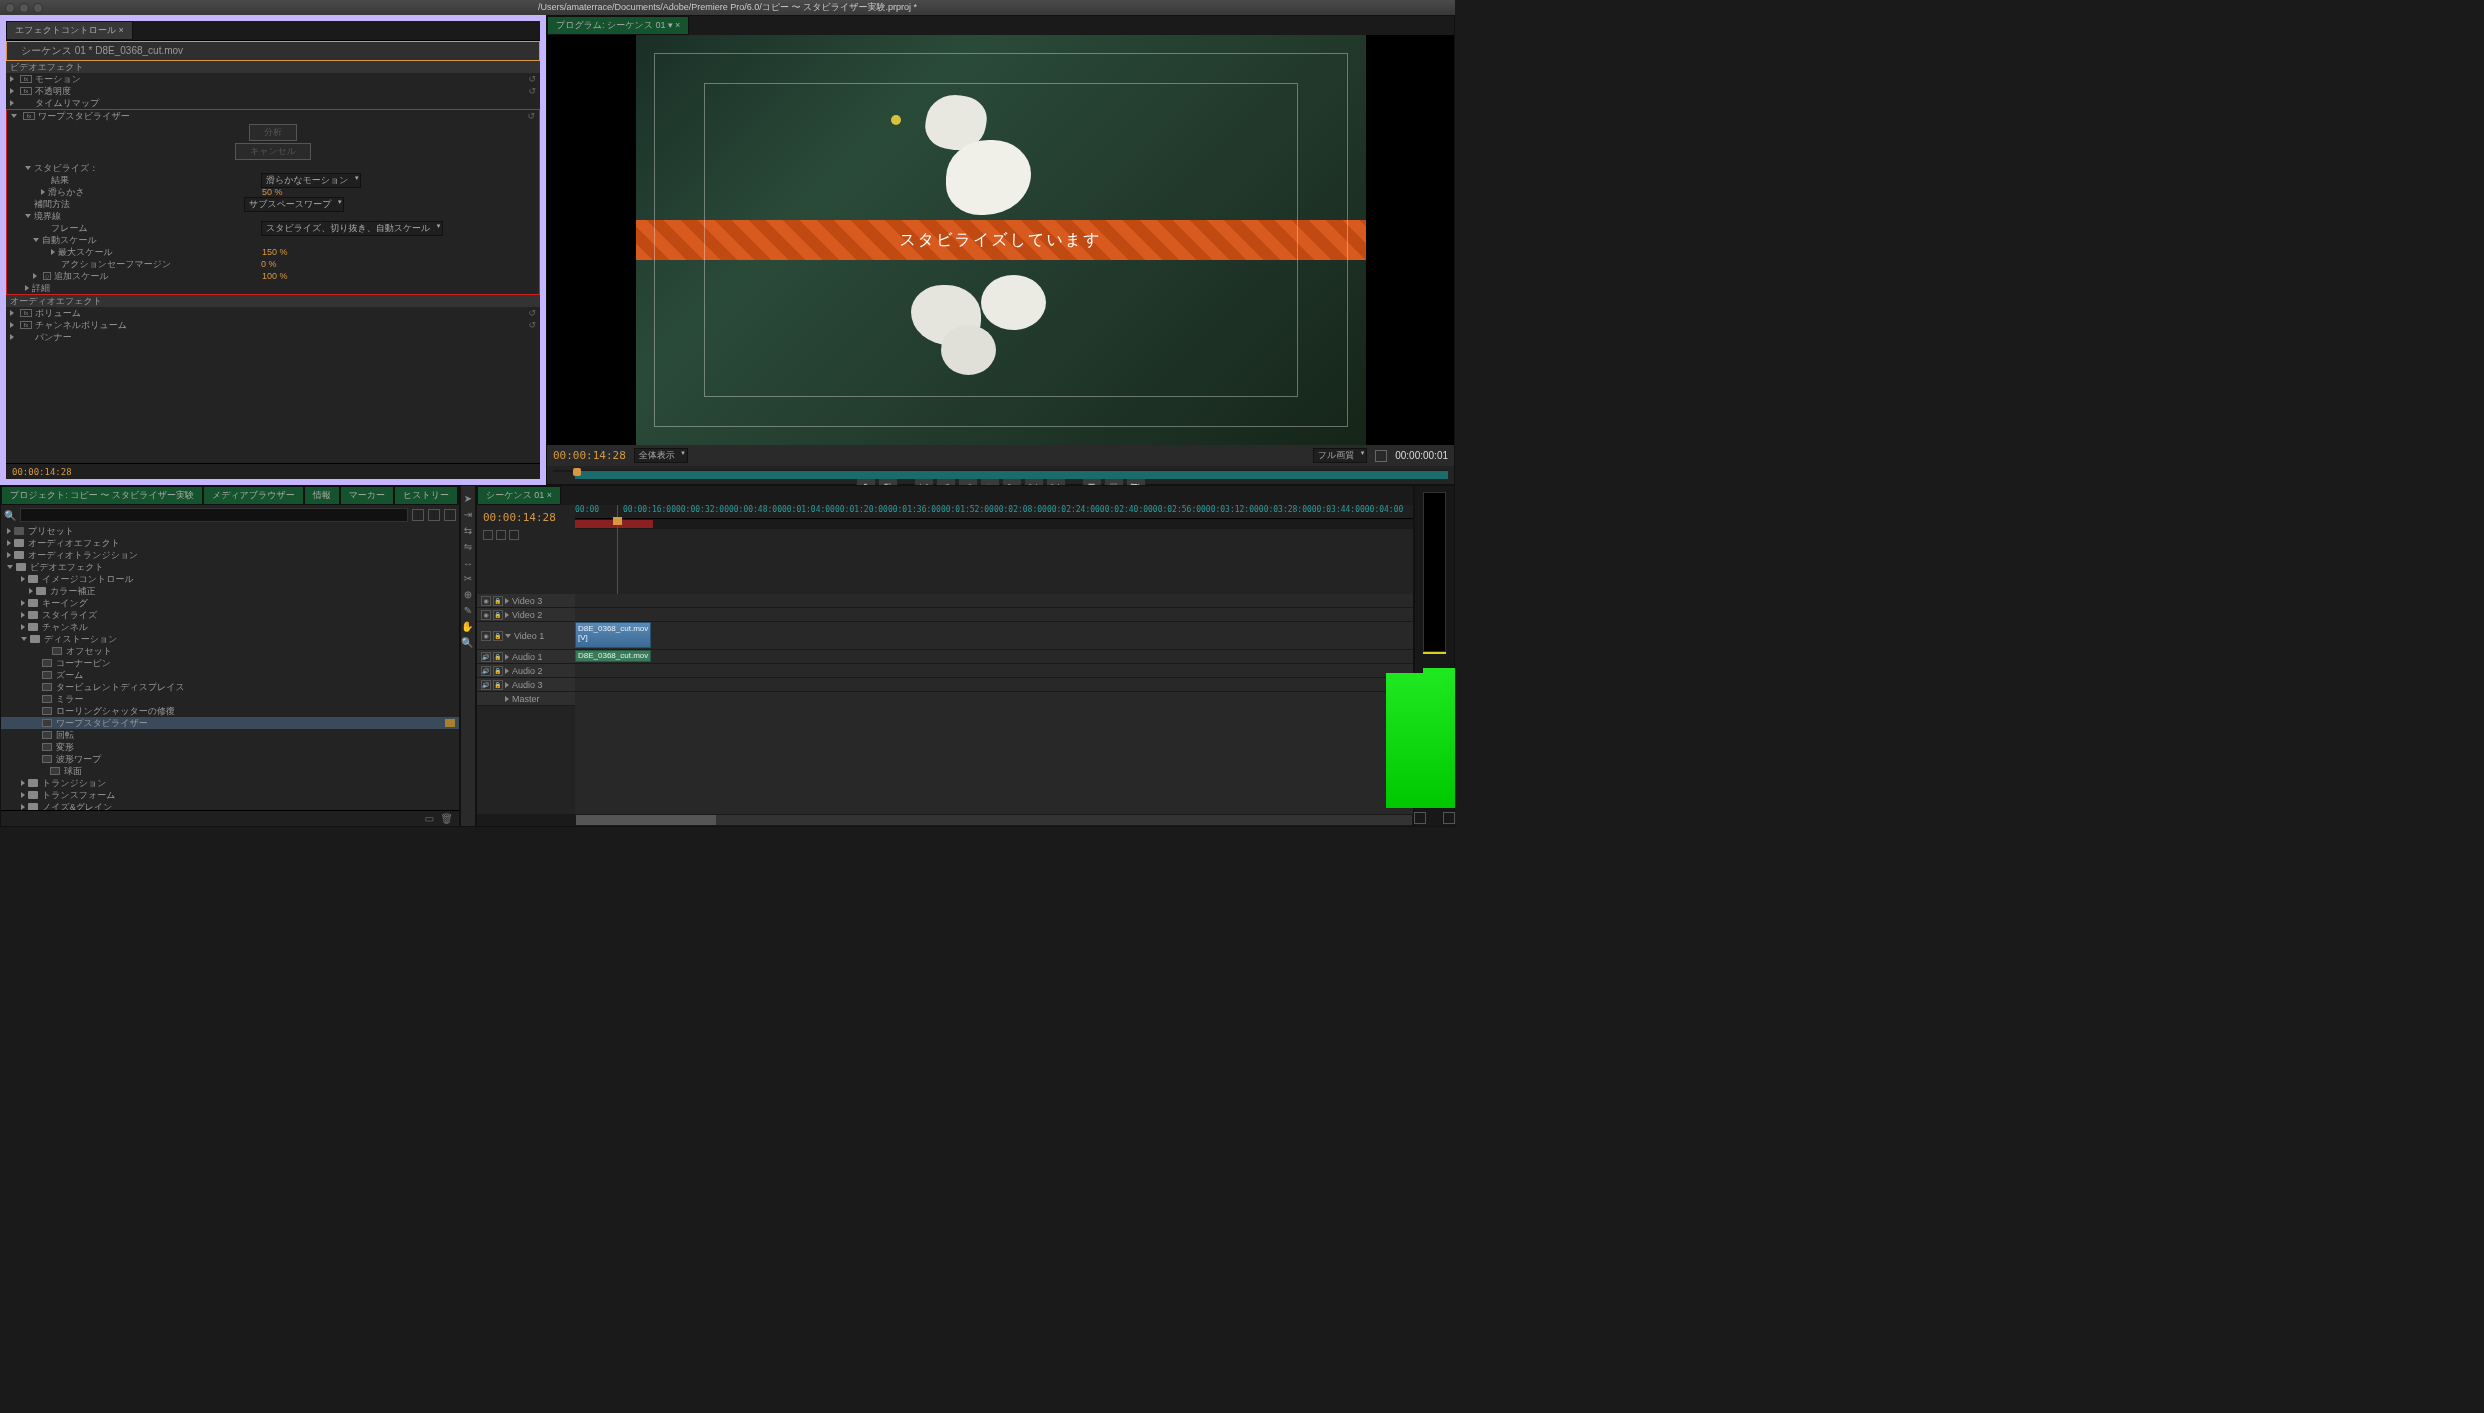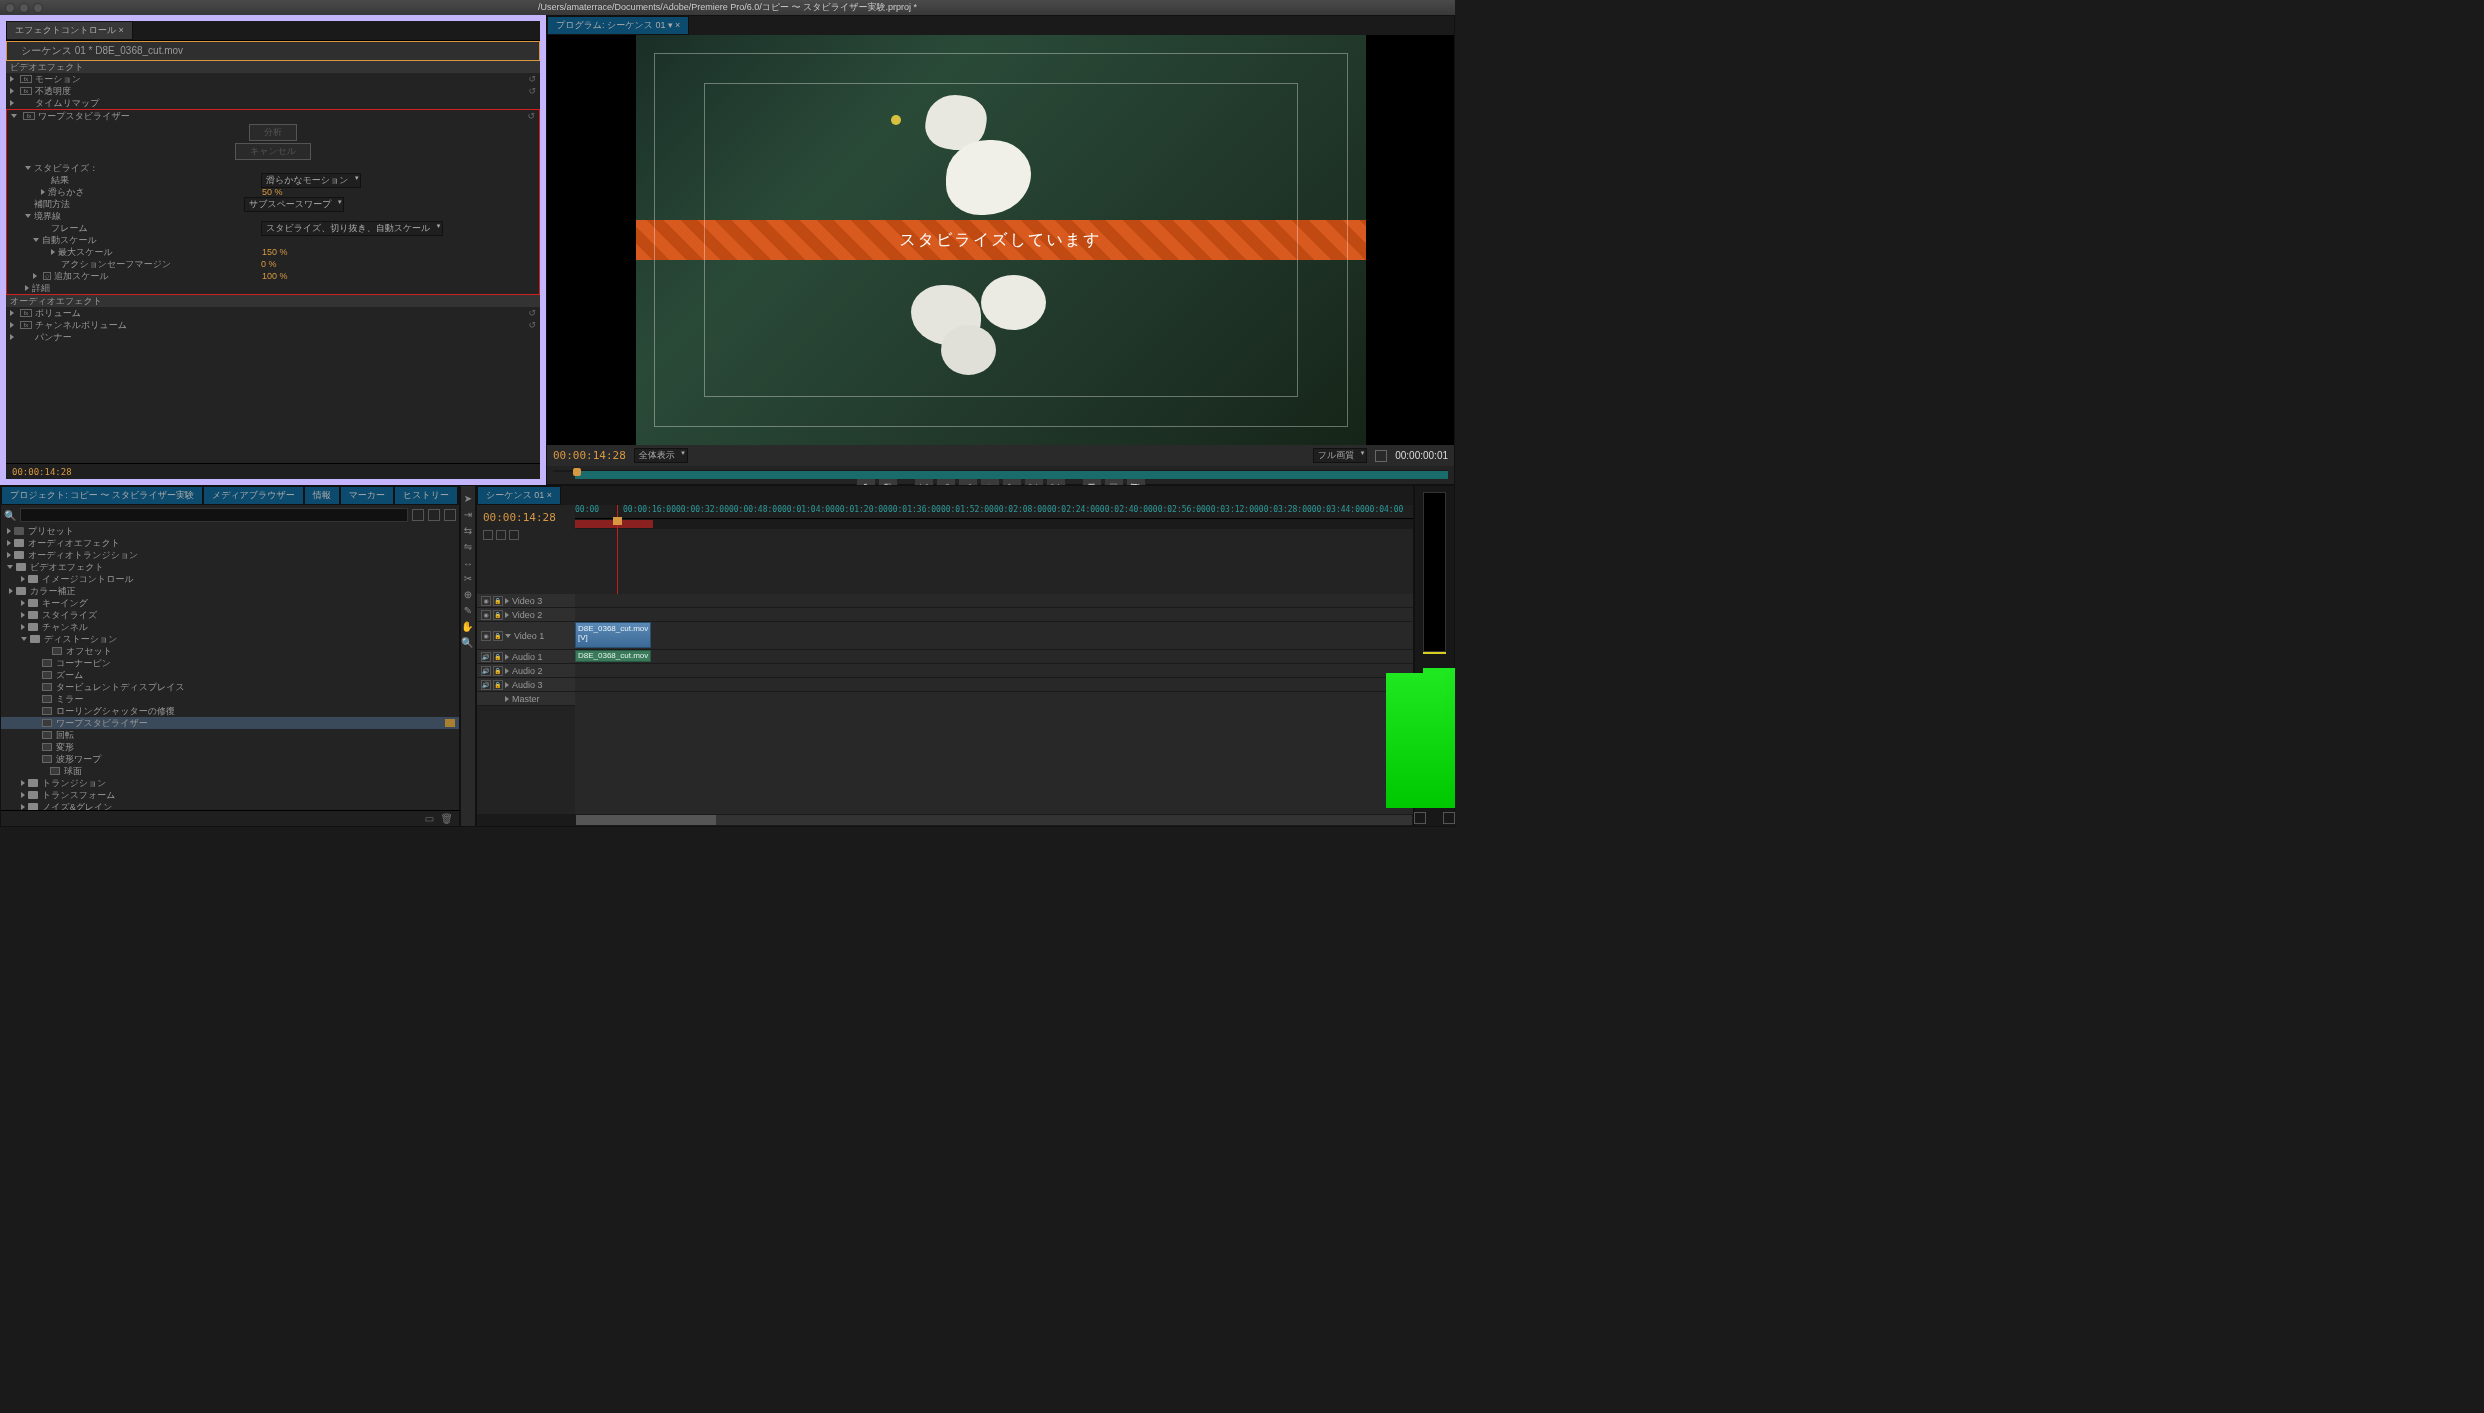--- a/index.html
+++ b/index.html
@@ -1,20 +1,20 @@
 <!DOCTYPE html>
 <html><head>
 <meta charset="utf-8">
 <style>
 * { margin: 0; padding: 0; box-sizing: border-box; font-family: "Hiragino Kaku Gothic Pro", "Meiryo", sans-serif; }
 body { background: #1a1a1a; color: #999; font-size: 10px; width: 1455px; height: 828px; overflow: hidden; }
 .traffic-lights { position: absolute; top: 3px; left: 5px; display: flex; gap: 4px; }
 .traffic-lights span { width: 10px; height: 10px; border-radius: 50%; background: #555; border: 1px solid #333; }
 .titlebar { height: 15px; background: linear-gradient(#4a4a4a, #383838); text-align: center; font-size: 9px; line-height: 15px; color: #ccc; }
-.panel-tab { display: inline-block; padding: 2px 8px; background: #0c4a6e; border: 1px solid #111; font-size: 9px; color: #aaa; }
+.panel-tab { display: inline-block; padding: 2px 8px; background: #14532d; border: 1px solid #111; font-size: 9px; color: #aaa; }
 .panel-tab.active { background: #383838; }
 .row { display: flex; align-items: center; height: 12px; padding: 0 4px; font-size: 9px; }
 .tri { display: inline-block; width: 0; height: 0; margin-right: 3px; }
 .tri.right { border-left: 4px solid #888; border-top: 3px solid transparent; border-bottom: 3px solid transparent; }
 .tri.down { border-top: 4px solid #888; border-left: 3px solid transparent; border-right: 3px solid transparent; }
 .fx-icon { display: inline-block; width: 12px; height: 8px; border: 1px solid #666; margin: 0 3px; font-size: 6px; text-align: center; line-height: 7px; color: #888; }
 .reset-icon { margin-left: auto; color: #666; font-size: 9px; }
 .dropdown { background: #1f1f1f; border: 1px solid #111; padding: 0 12px 0 4px; font-size: 9px; color: #aaa; position: relative; display: inline-block; }
 .dropdown::after { content: "▾"; position: absolute; right: 2px; font-size: 7px; }
 .val-orange { color: #d89842; }
@@ -245,21 +245,21 @@
         <div class="row" style="padding-left: 6px;">
           <span class="tri down"></span>
           <span class="folder-icon"></span>
           <span>ビデオエフェクト</span>
         </div>
         <div class="row" style="padding-left: 20px;">
           <span class="tri right"></span>
           <span class="folder-icon"></span>
           <span>イメージコントロール</span>
         </div>
-        <div class="row" style="padding-left: 8px;">
+        <div class="row" style="padding-left: 28px;">
           <span class="tri right"></span>
           <span class="folder-icon"></span>
           <span>カラー補正</span>
         </div>
         <div class="row" style="padding-left: 20px; text-align: right;">
           <span class="tri right"></span>
           <span class="folder-icon"></span>
           <span>キーイング</span>
         </div>
         <div class="row" style="padding-left: 20px;">

